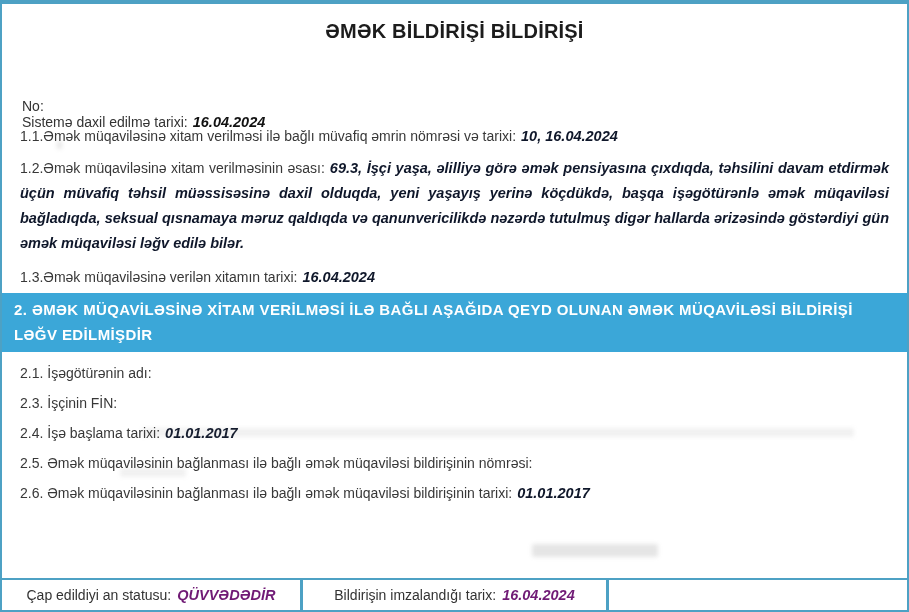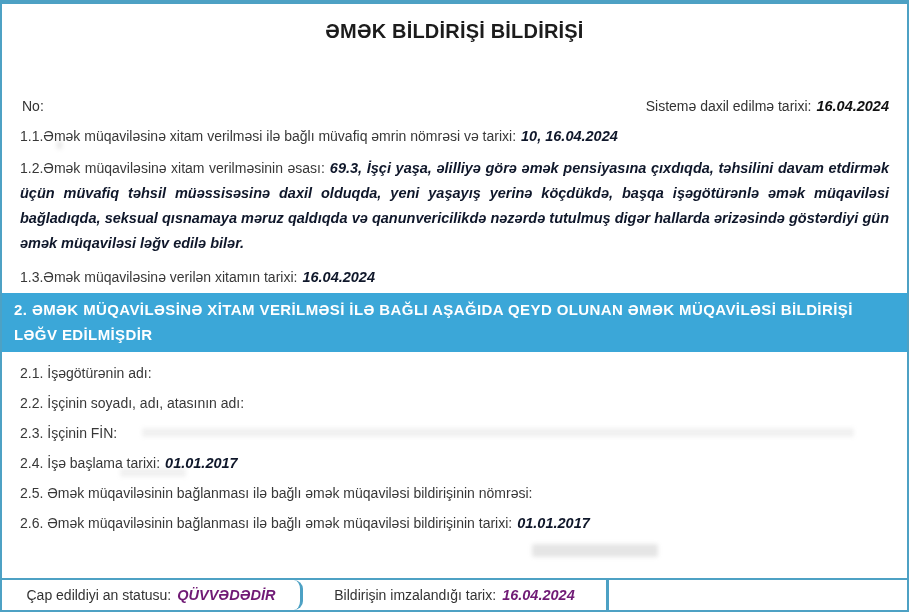--- a/index.html
+++ b/index.html
@@ -25,20 +25,21 @@
   }
   .meta-row {
     margin-top:52px;
     padding:0 18px 0 20px;
     display:flex;
     justify-content:space-between;
     align-items:baseline;
     font-size:14px;
     color:#333;
     height:18px;
+    flex-direction:column;
   }
   .band {
     background:#3ba7d8;
     color:#fff;
     font-weight:bold;
     font-size:15px;
     letter-spacing:.4px;
   }
   .band1 {
     margin-top:9px;
@@ -68,21 +69,21 @@
     background:#fff;
   }
   .footer-cell {
     display:flex;
     align-items:center;
     justify-content:center;
     font-size:14px;
     color:#333;
     border-right:3px solid #4da1c4;
   }
-  .footer-cell:nth-child(1){ width:301px;border-radius:9px; }
+  .footer-cell:nth-child(1){ width:301px; }
   .footer-cell:nth-child(2){ width:306px; }
   .footer-cell:nth-child(3){ flex:1; border-right:none; }
   .footer-cell .val { font-weight:bold; font-style:italic; color:#701a75; margin-left:6px; font-size:14.5px; }
   .redact {
     position:absolute;
     background:rgba(110,110,110,.18);
     filter:blur(2px);
     border-radius:2px;
     pointer-events:none;
   }
@@ -119,23 +120,20 @@
     </div>
   </div>
 
   <div class="band band2">2. ƏMƏK MÜQAVİLƏSİNƏ XİTAM VERİLMƏSİ İLƏ BAĞLI AŞAĞIDA QEYD OLUNAN ƏMƏK MÜQAVİLƏSİ BİLDİRİŞİ LƏĞV EDİLMİŞDİR</div>
 
   <div class="content content2">
     <div class="row">
       <span>2.1. İşəgötürənin adı:</span><span class="val"></span>
     </div>
     <div class="row">
-      <span>2.2. İşçinin soyadı, adı, atasının adı:</span><span class="val"></span>
-    </div>
-    <div class="row">
       <span>2.3. İşçinin FİN:</span><span class="val"></span>
     </div>
     <div class="row">
       <span>2.4. İşə başlama tarixi:</span><span class="val">01.01.2017</span>
     </div>
     <div class="row">
       <span>2.5. Əmək müqaviləsinin bağlanması ilə bağlı əmək müqaviləsi bildirişinin nömrəsi:</span><span class="val"></span>
     </div>
     <div class="row">
       <span>2.6. Əmək müqaviləsinin bağlanması ilə bağlı əmək müqaviləsi bildirişinin tarixi:</span><span class="val">01.01.2017</span>

